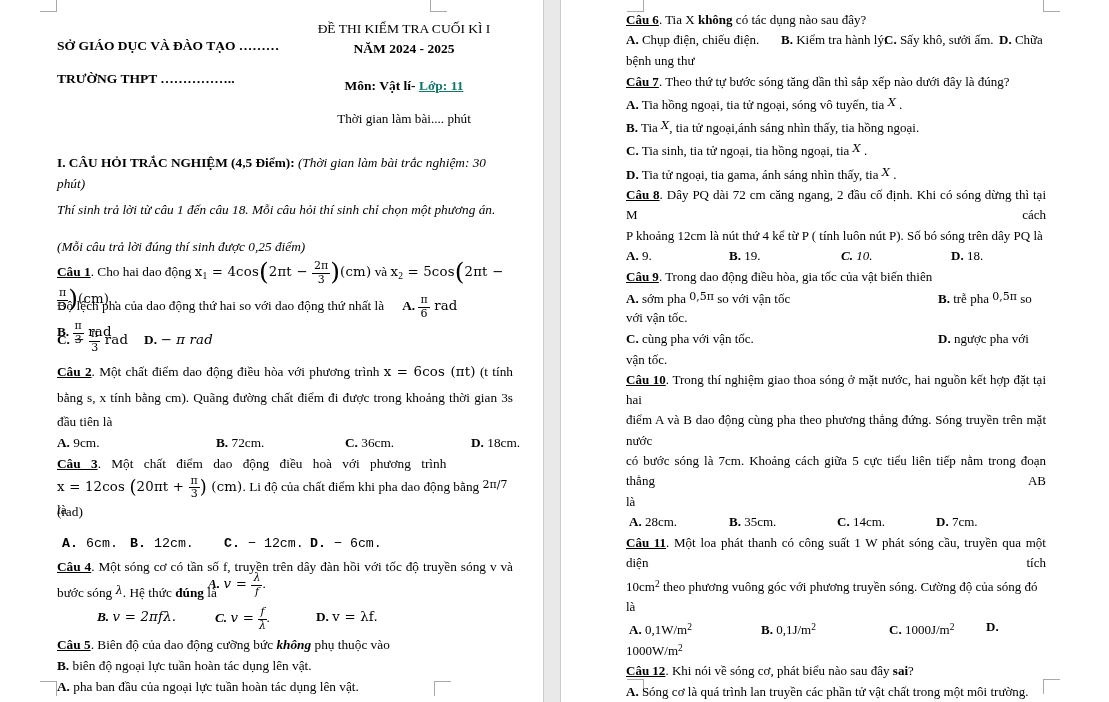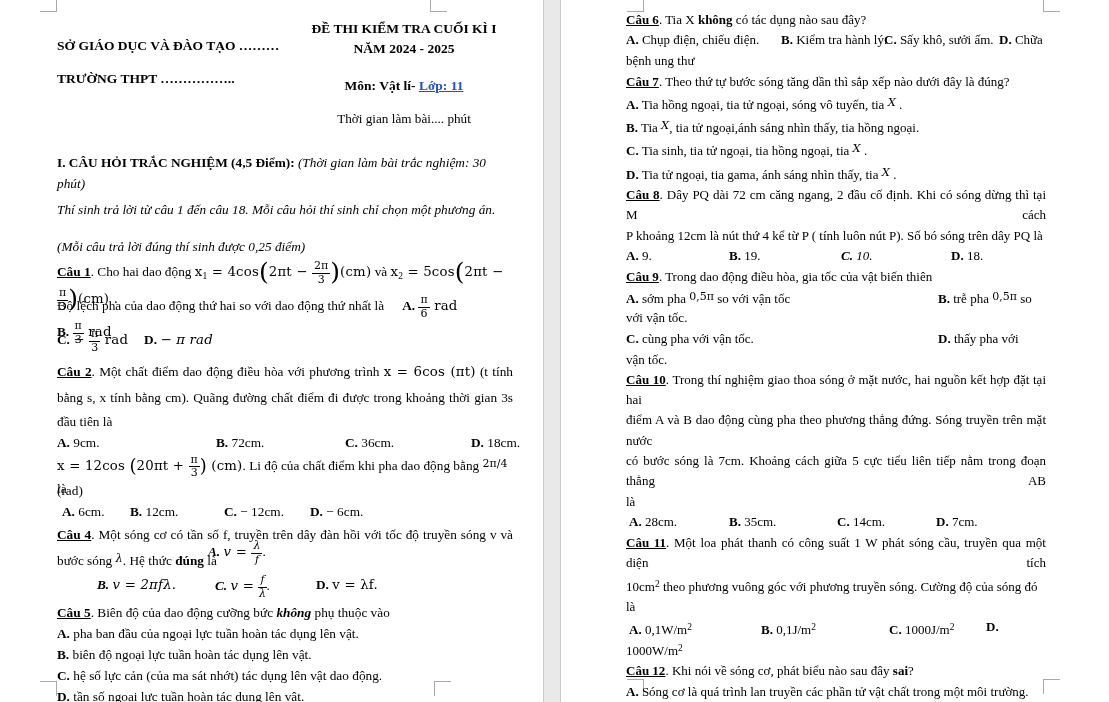--- a/index.html
+++ b/index.html
@@ -25,21 +25,21 @@
   .content-r{position:absolute;left:65px;width:420px;top:10px}
 
   
   .hdr{display:flex;height:150px}
   .hdr-left{width:238px}
   .hdr-left p{margin:0;font-weight:bold;font-size:13.5px}
   .hdr-left .p1{margin-top:38px}
   .hdr-left .p2{margin-top:17px}
   .hdr-right{flex:1;text-align:center}
   .hdr-right p{margin:0;font-size:13.5px}
-  .hdr-right .t1{margin-top:21px;font-weight:bold}
+  .hdr-right .t1{margin-top:21px;font-weight:normal}
   .hdr-right .t2{margin-top:4px;font-weight:bold}
   .hdr-right .subj{margin-top:21px}
   .hdr-right .time{margin-top:17px;font-size:13.2px}
 
   .line{position:relative;font-size:13.3px;line-height:21px;white-space:normal}
   .content-r .line{font-size:13px;line-height:20.3px}
   .just{text-align:justify;text-align-last:justify}
 
   .b{font-weight:bold}
   .i{font-style:italic}
@@ -71,21 +71,21 @@
   <div class="content-l">
     <div class="hdr">
       <div class="hdr-left">
         <p class="p1">SỞ GIÁO DỤC VÀ ĐÀO TẠO ………</p>
         <p class="p2">TRƯỜNG THPT ……………..</p>
       </div>
       <div class="hdr-right">
         <p class="t1">ĐỀ THI KIỂM TRA CUỐI KÌ I</p>
         <p class="t2">NĂM 2024 - 2025</p>
         <p class="subj">
-          <span class="b">Môn: Vật lí- </span><span class="link" id="grade-link" style="color: #1d4ed8;">Lớp: 11</span>
+          <span class="b">Môn: Vật lí- </span><span class="link" id="grade-link" style="color: #0f766e;">Lớp: 11</span>
         </p>
         <p class="time">Thời gian làm bài.... phút</p>
       </div>
     </div>
     <div id="left-lines">
         <div class="line" style="margin-top: 2px;"><span class="b">I. CÂU HỎI TRẮC NGHIỆM (4,5 Điểm): </span><span class="i">(Thời gian làm bài trắc nghiệm: 30 phút)</span></div>
         <div class="line" style="margin-top: 5px;"><span class="i">Thí sinh trả lời từ câu 1 đến câu 18. Mỗi câu  hỏi thí sinh chỉ chọn một phương án.</span></div>
         <div class="line" style="margin-top: 16px;"><span class="i">(Mỗi câu trả lời đúng thí sinh được 0,25 điểm)</span></div>
         <div class="line" style="margin-top: 3px; height: 34px;"><span class="b u">Câu 1</span><span>. Cho hai dao động </span><span class="eq">x</span><span class="sub">1</span><span class="eq"> = 4cos</span><span class="bigp">(</span><span class="eq">2πt − </span><span class="frac">
             <span class="num">2π</span>
@@ -107,47 +107,48 @@
             </span><span class="eq"> rad</span></span><span class="gap" style="width: 16px;"></span><span class="grp"><span class="b">D. </span><span class="i eq">− π rad</span></span></div>
         <div class="line just" style="margin-top: 1px;"><span class="b u">Câu 2</span><span>. Một chất điểm dao động điều hòa với phương trình </span><span class="eq">x = 6cos (πt)</span><span> (t tính</span></div>
         <div class="line just" style="margin-top: 5px;"><span>bằng s, x tính bằng cm). Quãng đường chất điểm đi được trong khoảng thời gian 3s</span></div>
         <div class="line" style="margin-top: 3px;"><span>đầu tiên là</span></div>
         <div class="line" style="height: 21px;">
           <span class="grp abs" style="left: 0px;"><span class="b">A.</span><span> 9cm.</span></span>
           <span class="grp abs" style="left: 159px;"><span class="b">B.</span><span> 72cm.</span></span>
           <span class="grp abs" style="left: 288px;"><span class="b">C.</span><span> 36cm.</span></span>
           <span class="grp abs" style="left: 414px;"><span class="b">D.</span><span> 18cm.</span></span>
         </div>
+        <div class="line" style="word-spacing: 7px;"><span class="b u">Câu 3</span><span>. Một chất điểm dao động điều hoà với phương trình</span></div>
         <div class="line" style="height: 24px;"><span class="eq">x = 12cos </span><span class="bigp2">(</span><span class="eq">20πt + </span><span class="frac">
             <span class="num">π</span>
             <span>3</span>
-          </span><span class="bigp2">)</span><span class="eq"> (cm)</span><span>. Li độ của chất điểm khi pha dao động bằng </span><span class="sm">2π/4</span><span>  (rad)</span></div>
+          </span><span class="bigp2">)</span><span class="eq"> (cm)</span><span>. Li độ của chất điểm khi pha dao động bằng </span><span class="sm">2π/7</span><span>  (rad)</span></div>
         <div class="line" style="margin-top: 1px;"><span>là</span></div>
-        <div class="line" style="margin-top: 2px; height: 21px;">
+        <div class="line" style="margin-top: 13px; height: 21px; font-family: Liberation Mono, monospace;">
           <span class="grp abs" style="left: 5px;"><span class="b">A.</span><span> 6cm.</span></span>
           <span class="grp abs" style="left: 73px;"><span class="b">B.</span><span> 12cm.</span></span>
           <span class="grp abs" style="left: 167px;"><span class="b">C.</span><span> − 12cm.</span></span>
           <span class="grp abs" style="left: 253px;"><span class="b">D.</span><span> − 6cm.</span></span>
         </div>
         <div class="line just" style="margin-top: 2px;"><span class="b u">Câu 4</span><span>. Một sóng cơ có tần số f, truyền trên dây đàn hồi với tốc độ truyền sóng v và</span></div>
         <div class="line" style="margin-top: 3px; height: 26px;"><span>bước sóng </span><span class="sx">λ</span><span>. Hệ thức </span><span class="b">đúng</span><span> là</span><span class="grp abs" style="left: 151px; top: -8px;"><span class="b i">A. </span><span class="i eq">v = </span><span class="frac i">
               <span class="num">λ</span>
               <span>f</span>
             </span><span>.</span></span></div>
         <div class="line" style="margin-top: 2px; height: 26px;">
           <span class="grp abs" style="left: 40px; top: -2px;"><span class="b i">B. </span><span class="i eq">v = 2πfλ.</span></span>
           <span class="grp abs" style="left: 158px; top: -2px;"><span class="b i">C. </span><span class="i eq">v = </span><span class="frac i">
               <span class="num">f</span>
               <span>λ</span>
             </span><span>.</span></span>
           <span class="grp abs" style="left: 259px; top: -2px;"><span class="b">D. </span><span class="eq">v = λf.</span></span>
         </div>
         <div class="line"><span class="b u">Câu 5</span><span>. Biên độ của dao động cưỡng bức </span><span class="b i">không</span><span> phụ thuộc vào</span></div>
+        <div class="line"><span class="b">B.</span><span> biên độ ngoại lực tuần hoàn tác dụng lên vật.</span></div>
         <div class="line"><span class="b">A.</span><span> pha ban đầu của ngoại lực tuần hoàn tác dụng lên vật.</span></div>
-        <div class="line"><span class="b">B.</span><span> biên độ ngoại lực tuần hoàn tác dụng lên vật.</span></div>
         <div class="line"><span class="b">C.</span><span> hệ số lực cản (của ma sát nhớt) tác dụng lên vật dao động.</span></div>
         <div class="line"><span class="b">D.</span><span> tần số ngoại lực tuần hoàn tác dụng lên vật.</span></div>
       </div>
   </div>
 </div>
 
 <div class="page" id="right-page">
   <div class="cm tl" style="left:66px;top:0"></div>
   <div class="cm tr" style="left:482px;top:0"></div>
   <div class="cm bl bm" style="left:66px;top:679px"></div>
@@ -177,21 +178,21 @@
           <span class="grp abs" style="left: 325px;"><span class="b">D.</span><span> 18.</span></span>
         </div>
         <div class="line"><span class="b u">Câu 9</span><span>. Trong dao động điều hòa, gia tốc của vật biến thiên</span></div>
         <div class="line" style="height: 21px;">
           <span class="grp abs" style="left: 0px;"><span class="b">A.</span><span> sớm pha </span><span class="sm">0,5π</span><span> so với vận tốc</span></span>
           <span class="grp abs" style="left: 312px;"><span class="b">B.</span><span> trễ pha </span><span class="sm">0,5π</span><span> so</span></span>
         </div>
         <div class="line"><span>với vận tốc.</span></div>
         <div class="line" style="height: 21px;">
           <span class="grp abs" style="left: 0px;"><span class="b">C.</span><span> cùng pha với vận tốc.</span></span>
-          <span class="grp abs" style="left: 312px;"><span class="b">D.</span><span> thấy pha với</span></span>
+          <span class="grp abs" style="left: 312px;"><span class="b">D.</span><span> ngược pha với</span></span>
         </div>
         <div class="line"><span>vận tốc.</span></div>
         <div class="line just"><span class="b u">Câu 10</span><span>. Trong thí nghiệm giao thoa sóng ở mặt nước, hai nguồn kết hợp đặt tại hai</span></div>
         <div class="line just"><span>điểm A và B dao động cùng pha theo phương thẳng đứng. Sóng truyền trên mặt nước</span></div>
         <div class="line just"><span>có bước sóng là 7cm. Khoảng cách giữa 5 cực tiểu liên tiếp nằm trong đoạn thẳng AB</span></div>
         <div class="line"><span>là</span></div>
         <div class="line" style="height: 21px;">
           <span class="grp abs" style="left: 3px;"><span class="b">A.</span><span> 28cm.</span></span>
           <span class="grp abs" style="left: 103px;"><span class="b">B.</span><span> 35cm.</span></span>
           <span class="grp abs" style="left: 211px;"><span class="b">C.</span><span> 14cm.</span></span>

